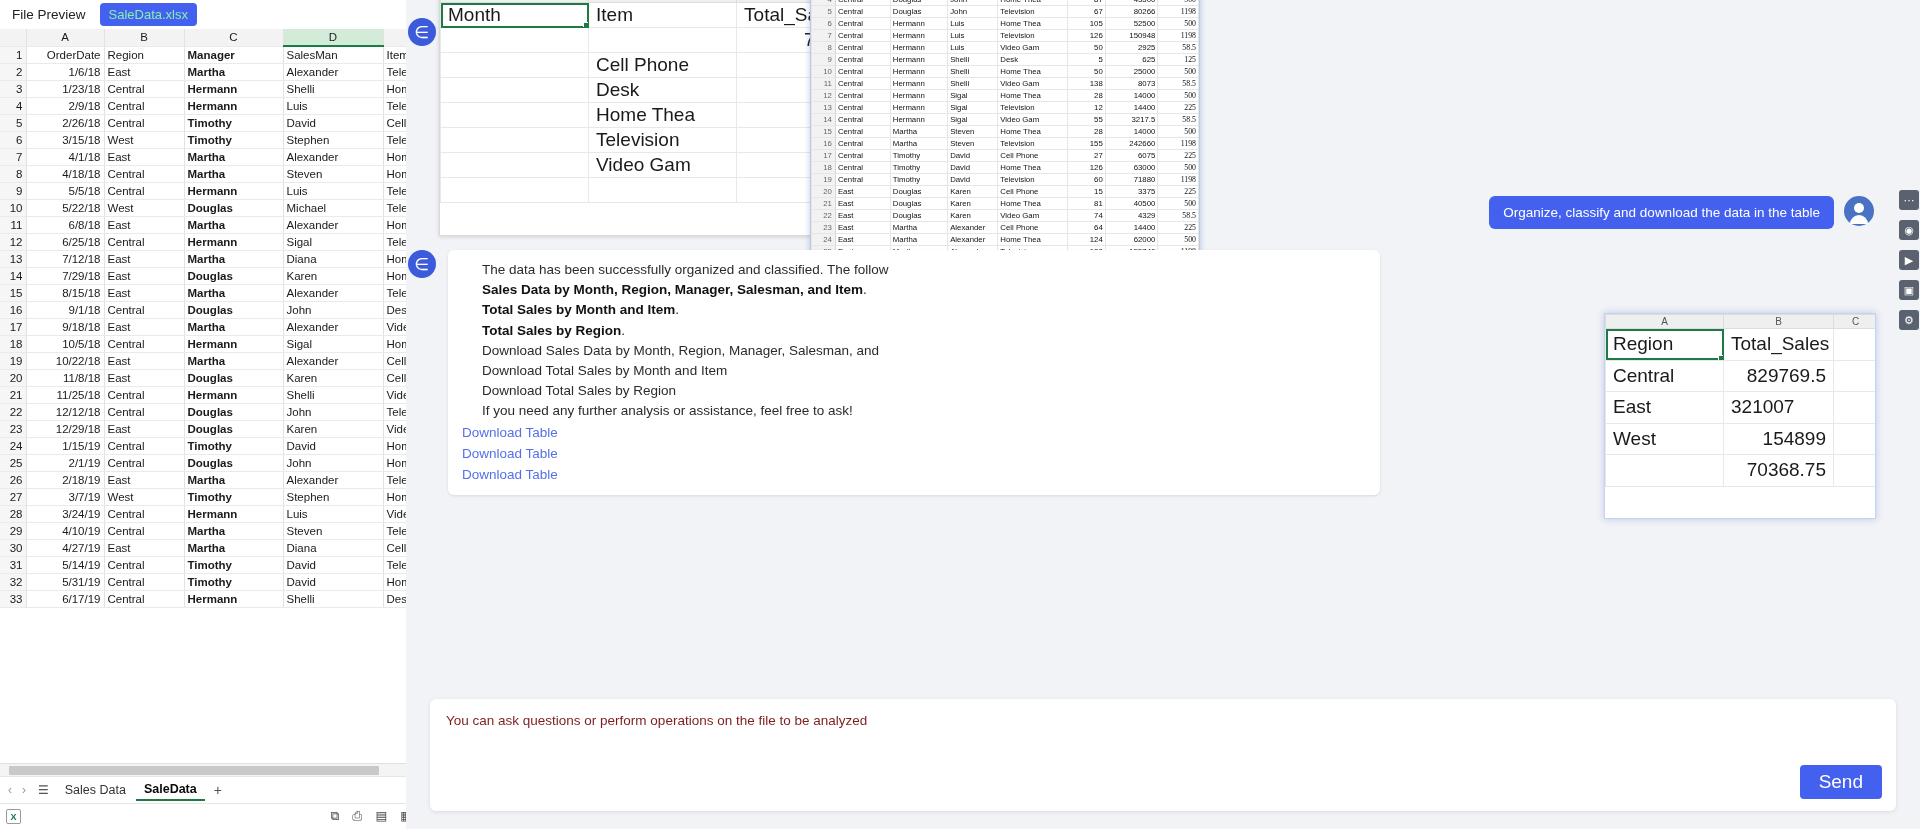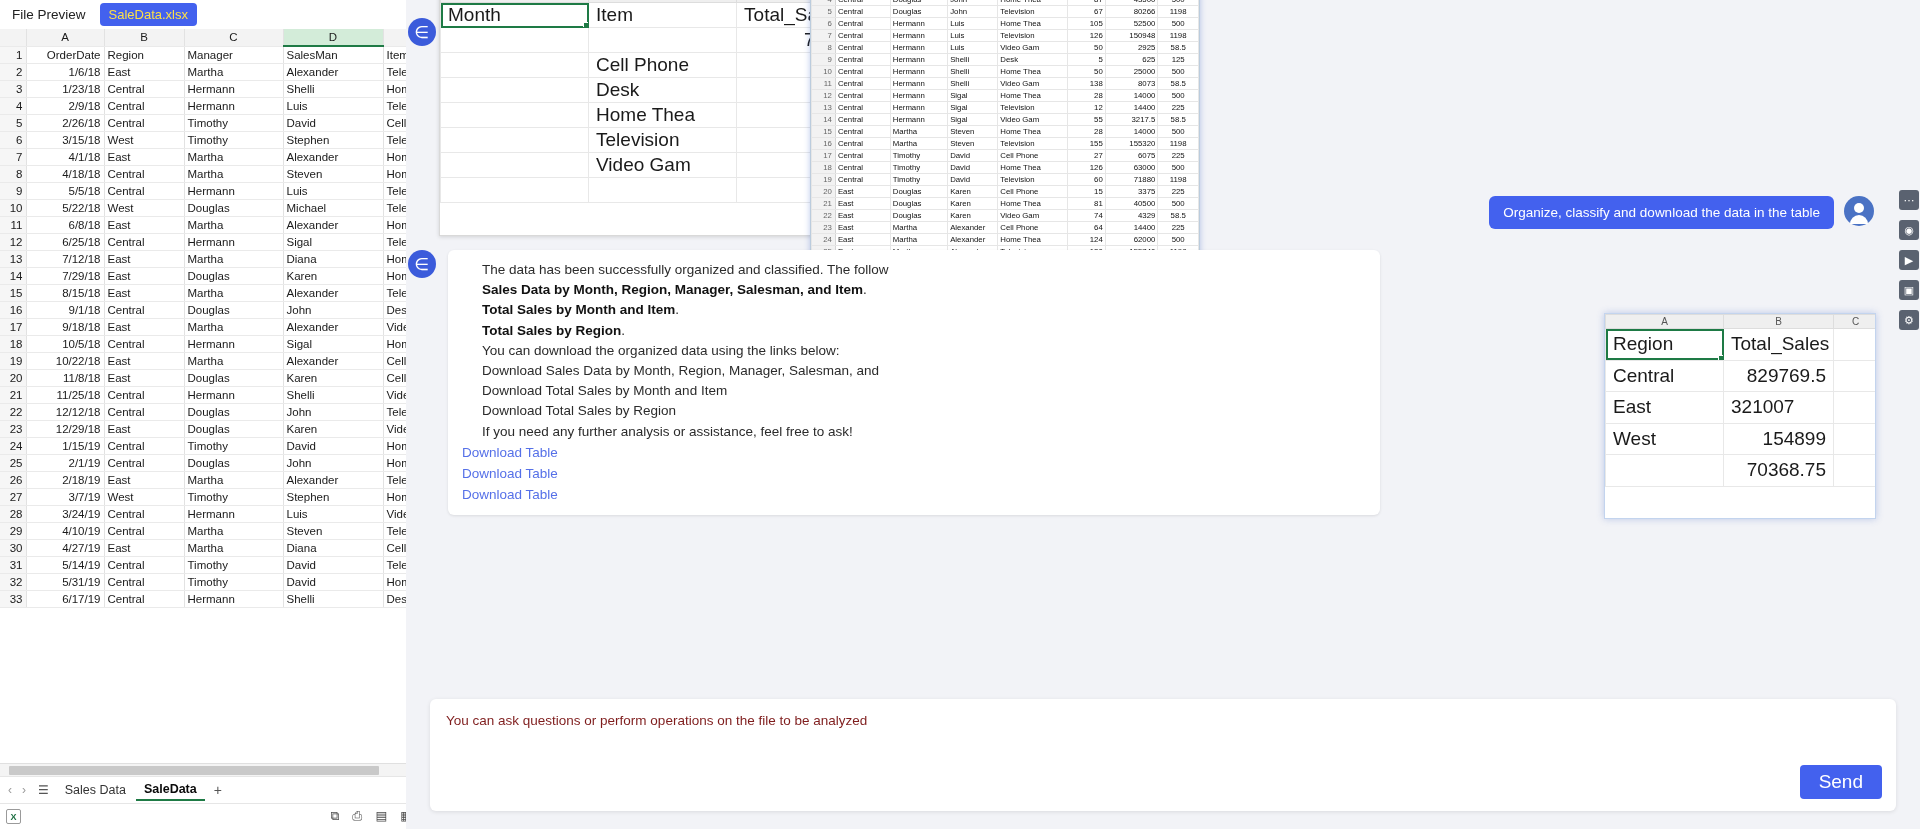--- a/index.html
+++ b/index.html
@@ -15,21 +15,21 @@
     position: absolute; left: 0; top: 0; width: 422px; height: 829px;
     background: #ffffff; border-right: 4px solid #0c4a6e;
     display: flex; flex-direction: column;
   }
   .file-bar {
     height: 29px; display: flex; align-items: center; gap: 14px;
     padding: 0 12px; background: #fff; flex: 0 0 auto;
   }
   .file-bar .fb-label { font-size: 13.5px; color: #222; }
   .file-tab {
-    background: #4361ee; color: #fde047; font-size: 13px;
+    background: #4361ee; color: #86efac; font-size: 13px;
     padding: 4px 9px; border-radius: 4px; line-height: 1.2;
     white-space: nowrap;
   }
 
   .grid-wrap { position: relative; flex: 1 1 auto; overflow: hidden; background: #fff; }
 
   table.sheet { border-collapse: collapse; table-layout: fixed; width: 393px; }
   table.sheet th, table.sheet td {
     border-right: 1px solid #e2e2e2; border-bottom: 1px solid #eaeaea;
     font-size: 11.5px; color: #1a1a1a; height: 17px; padding: 0 3px;
@@ -41,21 +41,21 @@
     font-size: 11.5px;
   }
   .colhdr th.sel { background: #d3ecd9; border-bottom: 2px solid #1e7a45; }
   .corner { width: 26px; background: #f3f3f3 !important; }
   td.rn, th.rn {
     width: 26px; background: #f6f6f6; color: #777; text-align: right;
     padding-right: 5px; font-size: 11px; border-right: 1px solid #d8d8d8;
   }
   .c-a { width: 78px; text-align: right; padding-right: 6px; }
   .c-b { width: 80px; }
-  .c-c { width: 99px; }
+  .c-c { width: 99px; font-weight: bold; }
   .c-d { width: 100px; }
   .c-e { width: 60px; }
 
   .vscroll {
     position: absolute; right: 0px; top: 17px; width: 11px; bottom: 12px;
     background: #f4f4f4; border-left: 1px solid #e0e0e0;
   }
   .vthumb { position: absolute; top: 20px; left: 1px; width: 9px; height: 76px; background: #8f8f8f; border-radius: 1px;}
   .vscroll .arrowT, .vscroll .arrowB {
     position:absolute; left:0; width:11px; height:12px; background:#ececec;
@@ -143,21 +143,21 @@
   table.mini-b td {
     border: 1px solid #e6e6e6; height: 11.3px; font-size: 7.8px; color: #111;
     padding: 0 2px; white-space: nowrap; overflow: hidden; line-height: 11px;
   }
   table.mini-b td.rn {
     width: 20px; background: #f2f2f2; color: #666; text-align: right; padding-right: 3px;
     border-right: 1px solid #d5d5d5;
   }
   .mb-reg { width: 46px; } .mb-mgr { width: 48px; } .mb-sm { width: 42px; }
   .mb-item { width: 58px; } .mb-u { width: 32px; text-align: right; }
-  .mb-s { width: 44px; text-align: right; } .mb-p { width: 34px; text-align: center; }
+  .mb-s { width: 44px; text-align: right; } .mb-p { width: 34px; text-align: right; font-family: Liberation Serif, serif; }
 
   
   .mini-sheet-c {
     position: absolute; right: 44px; bottom: 180px; width: 272px; height: 206px;
     background: #fff; border: 1px solid #c3d4ee; box-shadow: 0 0 7px rgba(60,100,200,.30);
     overflow: hidden;
   }
   table.mini-c { border-collapse: collapse; table-layout: fixed; width: 100%; }
   table.mini-c th { background: #efefef; height: 14px; font-weight: normal; font-size: 10px; color:#555; border:1px solid #ddd;}
   table.mini-c td {
@@ -724,21 +724,21 @@
                 <td class="mb-s">14000</td>
                 <td class="mb-p">500</td>
               </tr>
               <tr>
                 <td class="rn">16</td>
                 <td class="mb-reg">Central</td>
                 <td class="mb-mgr">Martha</td>
                 <td class="mb-sm">Steven</td>
                 <td class="mb-item">Television</td>
                 <td class="mb-u">155</td>
-                <td class="mb-s">155320</td>
+                <td class="mb-s">242660</td>
                 <td class="mb-p">1198</td>
               </tr>
               <tr>
                 <td class="rn">17</td>
                 <td class="mb-reg">Central</td>
                 <td class="mb-mgr">Timothy</td>
                 <td class="mb-sm">David</td>
                 <td class="mb-item">Cell Phone</td>
                 <td class="mb-u">27</td>
                 <td class="mb-s">6075</td>
@@ -936,21 +936,20 @@
         </div>
       </div>
 
       <div class="msg-row" style="position:absolute; left:2px; top:250px; right:540px;">
         <div class="avatar-ai">∈</div>
         <div class="bubble" style="flex:1 1 auto; min-height:232px;">
           <div class="ai-text">The data has been successfully organized and classified. The follow</div>
           <div class="ai-text"><b>Sales Data by Month, Region, Manager, Salesman, and Item</b>.</div>
           <div class="ai-text"><b>Total Sales by Month and Item</b>.</div>
           <div class="ai-text"><b>Total Sales by Region</b>.</div>
-          <div class="ai-text">You can download the organized data using the links below:</div>
           <div class="ai-text">Download Sales Data by Month, Region, Manager, Salesman, and</div>
           <div class="ai-text">Download Total Sales by Month and Item</div>
           <div class="ai-text">Download Total Sales by Region</div>
           <div class="ai-text">If you need any further analysis or assistance, feel free to ask!</div>
           <div class="dl-link">Download Table</div>
           <div class="dl-link">Download Table</div>
           <div class="dl-link">Download Table</div>
         </div>
       </div>
 

